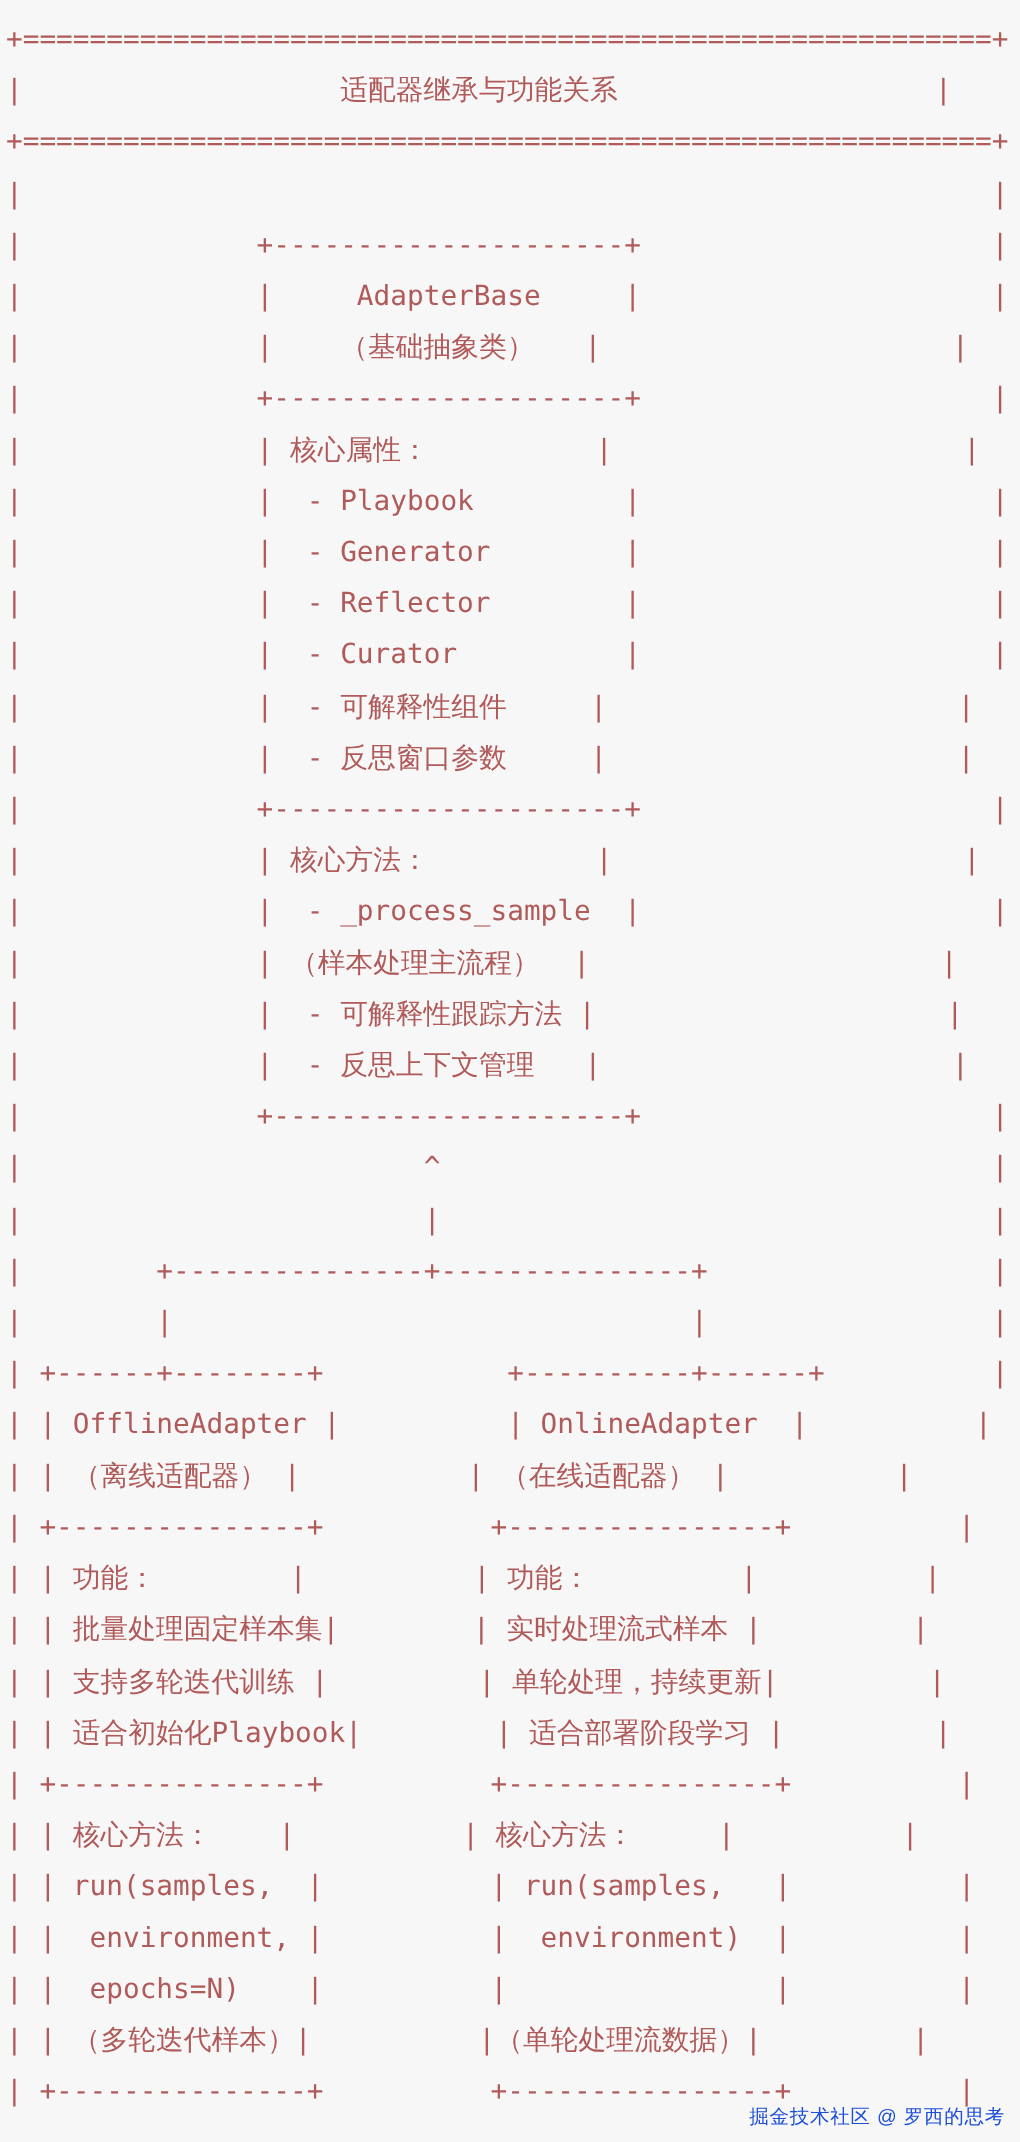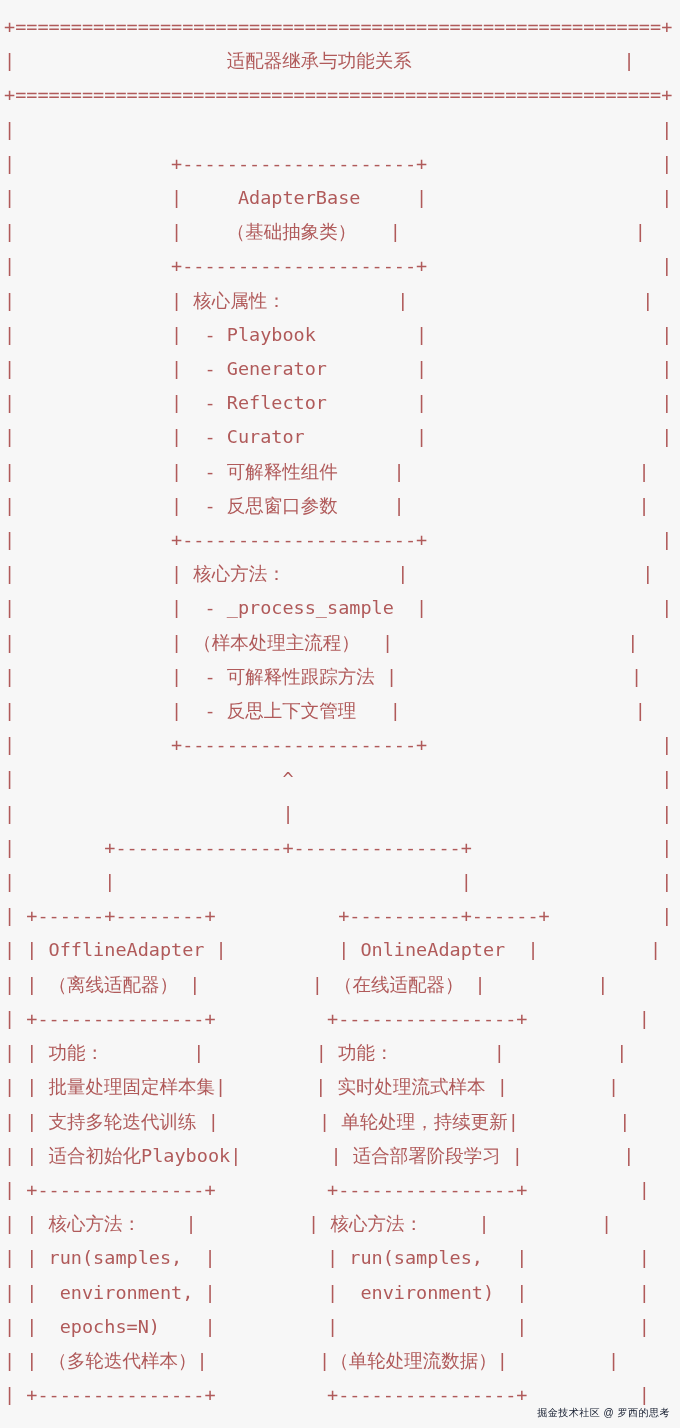--- a/index.html
+++ b/index.html
@@ -29,22 +29,22 @@
     line-height: 34.2px;
     letter-spacing: 0px;
     white-space: pre;
     font-weight: 400;
   }
   #watermark {
     position: absolute;
     right: 10px;
     bottom: 8px;
     font-family: "Liberation Sans", sans-serif;
-    font-size: 10px;
-    color: #0f172a;
+    font-size: 13px;
+    color: #1d4ed8;
     letter-spacing: 0.5px;
   }
 </style>
 </head>
 <body>
 
 <pre id="ascii-art">+==========================================================+
 |                   适配器继承与功能关系                   |
 +==========================================================+
 |                                                          |

